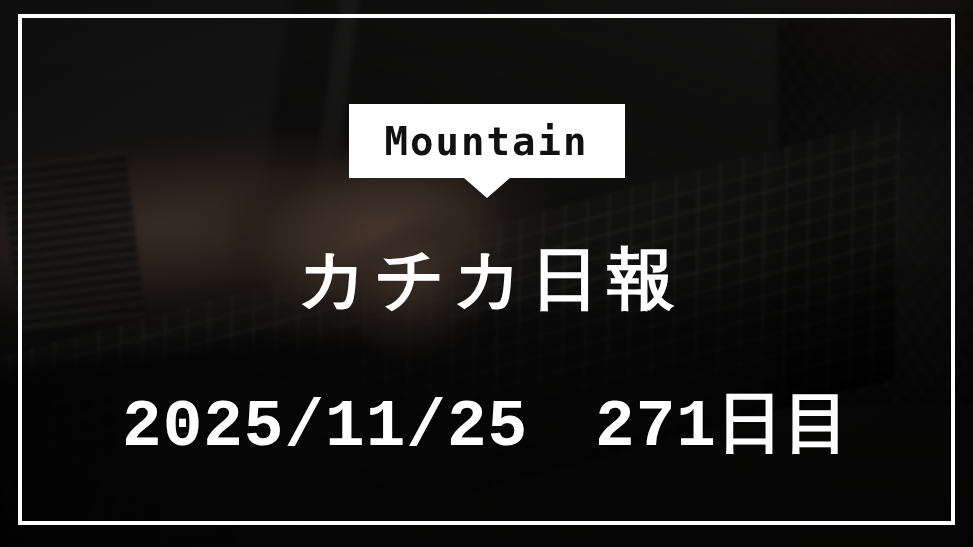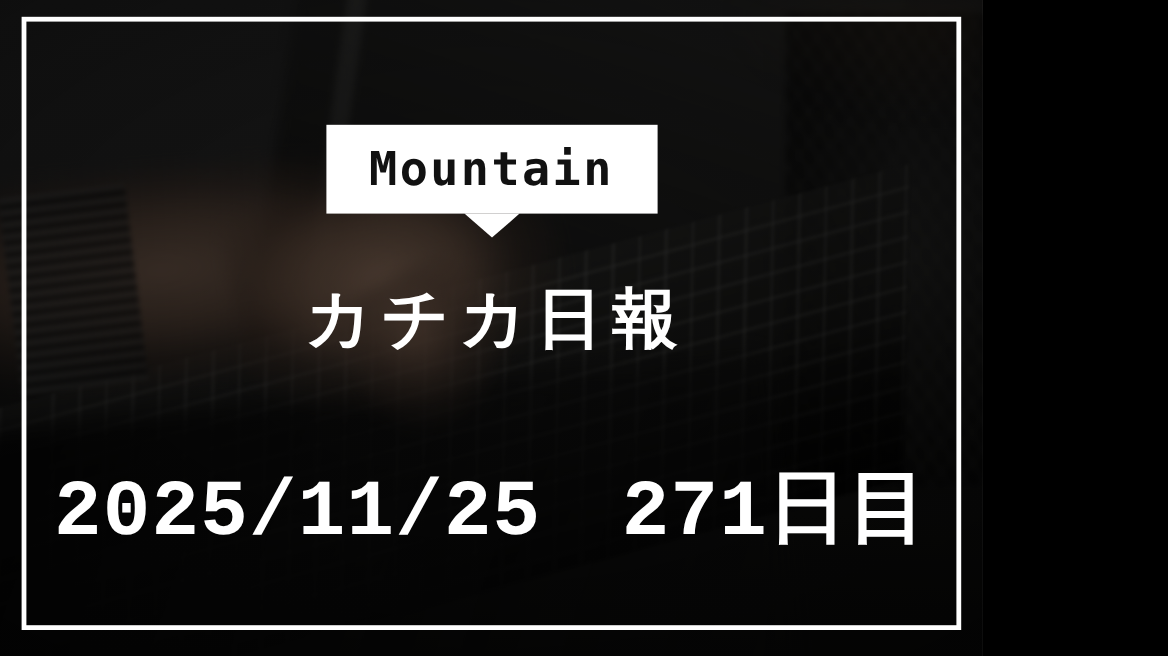--- a/index.html
+++ b/index.html
@@ -7,21 +7,21 @@
     margin: 0;
     padding: 0;
     background: #000;
   }
   body {
     font-family: "Liberation Sans", sans-serif;
   }
 
   .canvas {
     position: relative;
-    width: 819px;
+    width: 973px;
     height: 547px;
     overflow: hidden;
     background: #1c1c1c;
   }
 
   
   .photo {
     position: absolute;
     inset: 0;
     overflow: hidden;
@@ -261,28 +261,28 @@
     transform: translateX(-50%);
     width: 0;
     height: 0;
     border-left: 23px solid transparent;
     border-right: 23px solid transparent;
     border-top: 20px solid #ffffff;
   }
 
   .title {
     position: absolute;
-    top: 222px;
+    top: 236px;
     left: 0;
     right: 0;
     text-align: center;
     color: #ffffff;
     font-family: "DejaVu Sans", "Liberation Sans", sans-serif;
     font-weight: bold;
-    font-size: 55px;
+    font-size: 68px;
     line-height: 86px;
     letter-spacing: 8px;
     text-indent: 8px;
     white-space: nowrap;
   }
 
   .dateline {
     position: absolute;
     top: 386px;
     left: 0;

